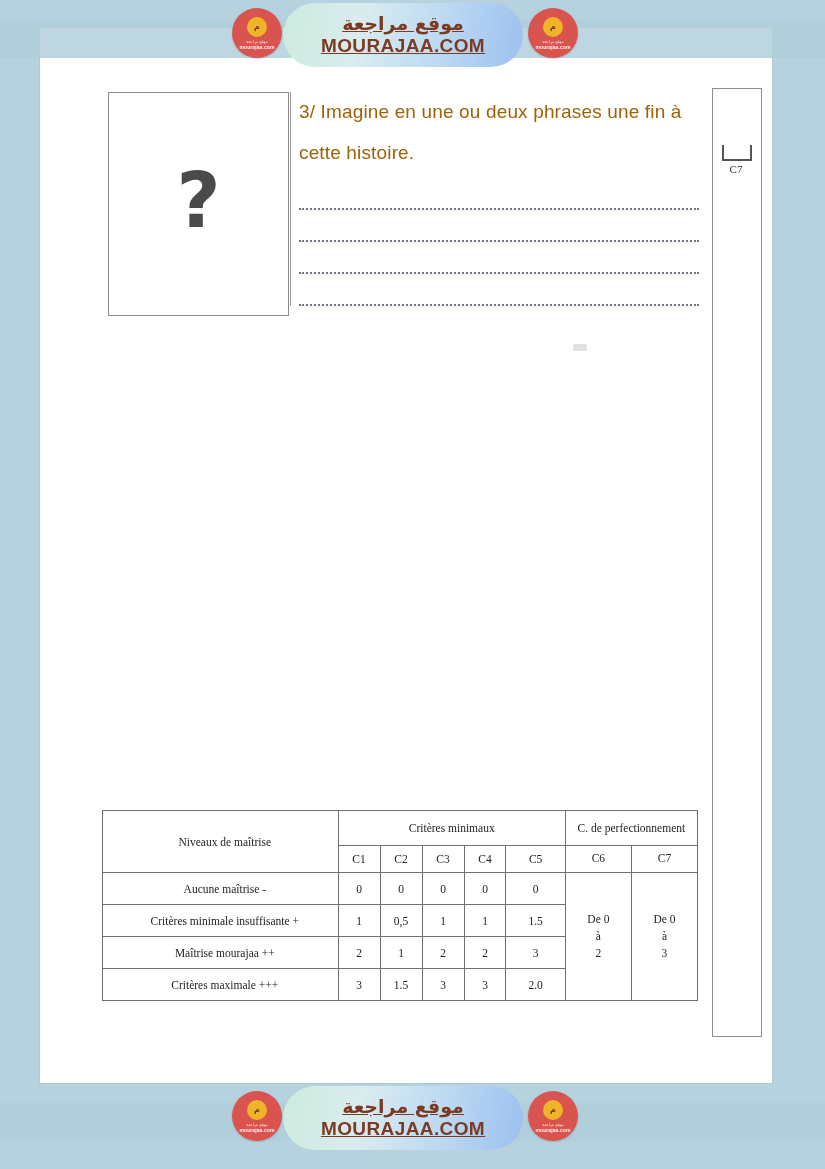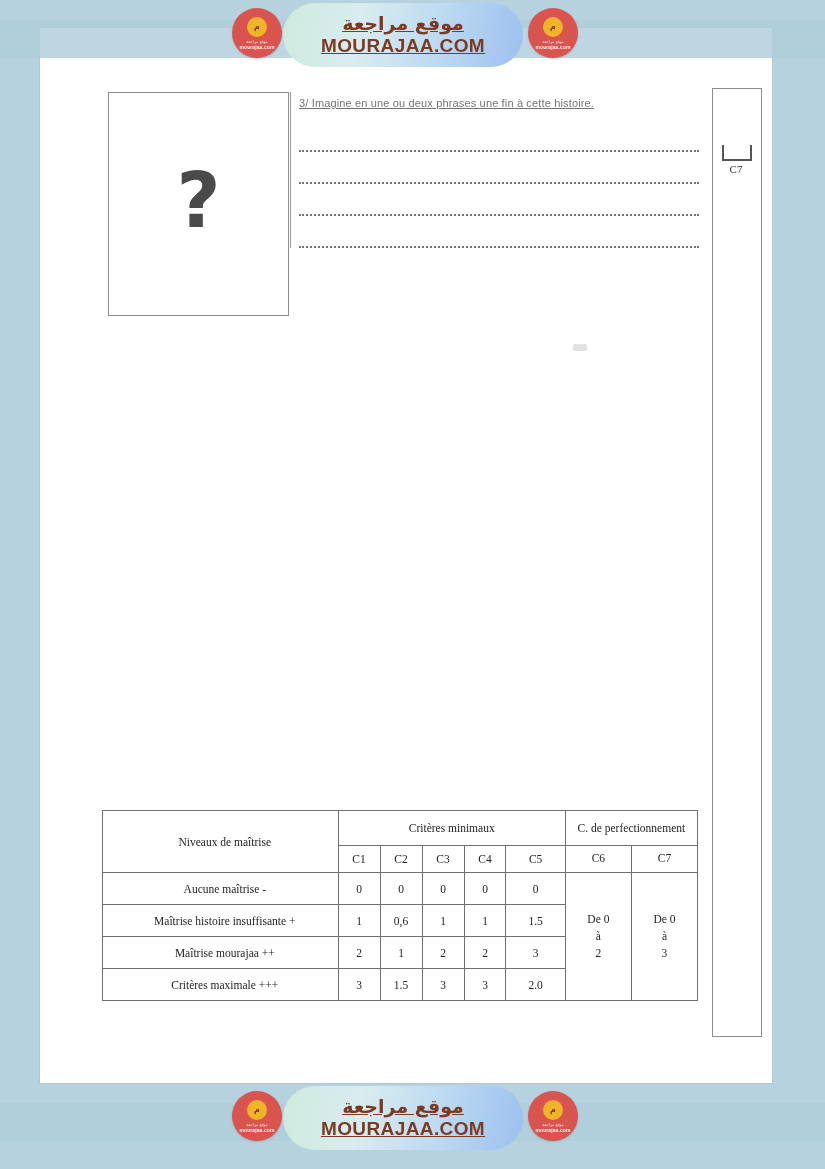--- a/index.html
+++ b/index.html
@@ -154,25 +154,24 @@
   .ex-body {
     position: absolute;
     left: 250px;
     top: 64px;
     width: 400px;
     border-left: 1px solid #9a9a9a;
     padding-left: 8px;
   }
   .ex-title {
     font-family: "Liberation Sans", sans-serif;
-    font-size: 11px;
-    color: #737373;
+    font-size: 19px;
+    color: #a16207;
     line-height: 2.15;
     letter-spacing: .15px;
-    text-decoration: underline;
   }
   .dotline {
     margin-top: 18px;
     height: 12px;
     border-bottom: 2px dotted #5a5a6a;
     opacity: .85;
   }
   .dotline.first { margin-top: 22px; }
 
   .smudge {
@@ -320,23 +319,23 @@
             <span>2</span>
           </td>
           <td class="range-cell" rowspan="4">
             <span>De 0</span><br>
             <span>à</span><br>
             <span>3</span>
           </td>
         </tr>
 
         <tr>
-          <td class="level-cell">Maîtrise histoire insuffisante +</td>
+          <td class="level-cell">Critères minimale insuffisante +</td>
           <td class="val-cell">1</td>
-          <td class="val-cell">0,6</td>
+          <td class="val-cell">0,5</td>
           <td class="val-cell">1</td>
           <td class="val-cell">1</td>
           <td class="c5-cell">1.5</td>
         </tr>
 
         <tr>
           <td class="level-cell">Maîtrise mourajaa ++</td>
           <td class="val-cell">2</td>
           <td class="val-cell">1</td>
           <td class="val-cell">2</td>

